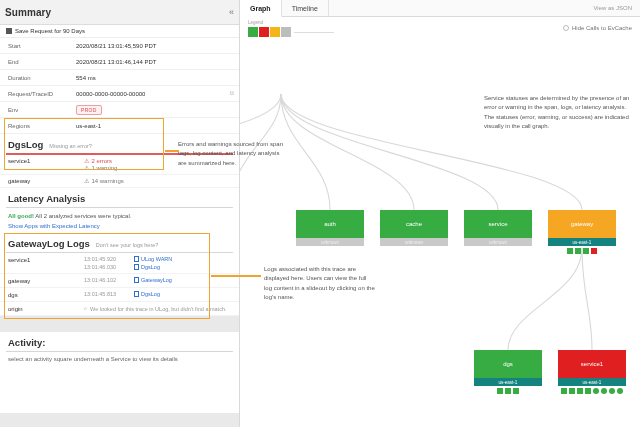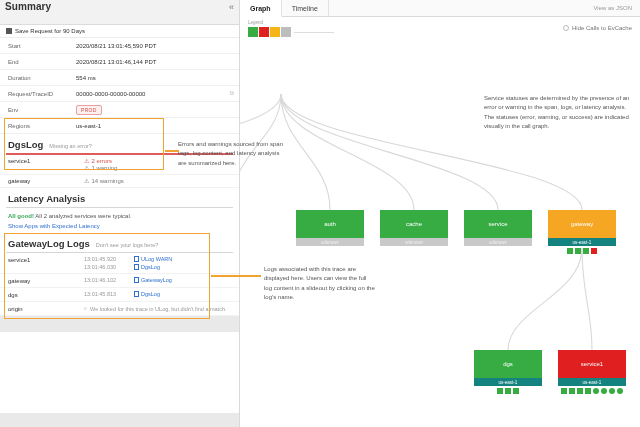--- a/index.html
+++ b/index.html
@@ -16,21 +16,21 @@
   .sidebar {
     width: 240px; height: 427px;
     background: #ffffff;
     border-right: 1px solid #d9d9d9;
     position: relative;
     overflow: hidden;
   }
   .sb-head {
     height: 17px; background: #f2f2f2;
     border-bottom: 1px solid #dcdcdc;
-    display: flex; align-items: flex-end; justify-content: space-between;
+    display: flex; align-items: center; justify-content: space-between;
     padding: 12px 5px;
   }
   .sb-head .title { font-size: 10px; font-weight: bold; color: #333; letter-spacing: .1px;}
   .sb-head .collapse { font-size: 9px; color: #777; }
 
   .saverow {
     height: 13px; display: flex; align-items: center; gap: 3px;
     padding: 0 6px; background: #fff;
     border-bottom: 1px solid #ededed;
   }
@@ -284,20 +284,25 @@
             </div>
           </div>
         </div>
     </div>
 
     <div class="spacer-gray" style="height:8px"></div>
 
 
     <div class="spacer-gray" style="height:8px"></div>
 
+    <div>
+      <div class="blk-title">Activity:</div>
+      <div class="rule-gray"></div>
+      <div class="blk-body">select an activity square underneath a Service to view its details</div>
+    </div>
 
     <div class="spacer-gray" style="position:absolute;left:0;right:0;bottom:0;height:14px"></div>
 
     <div class="hl" style="left:4px; top:118px; width:160px; height:52px;"></div>
     <div class="hl" style="left:4px; top:233px; width:206px; height:86px;"></div>
   </div>
 
   <div class="main">
 
     <div class="tabbar">

